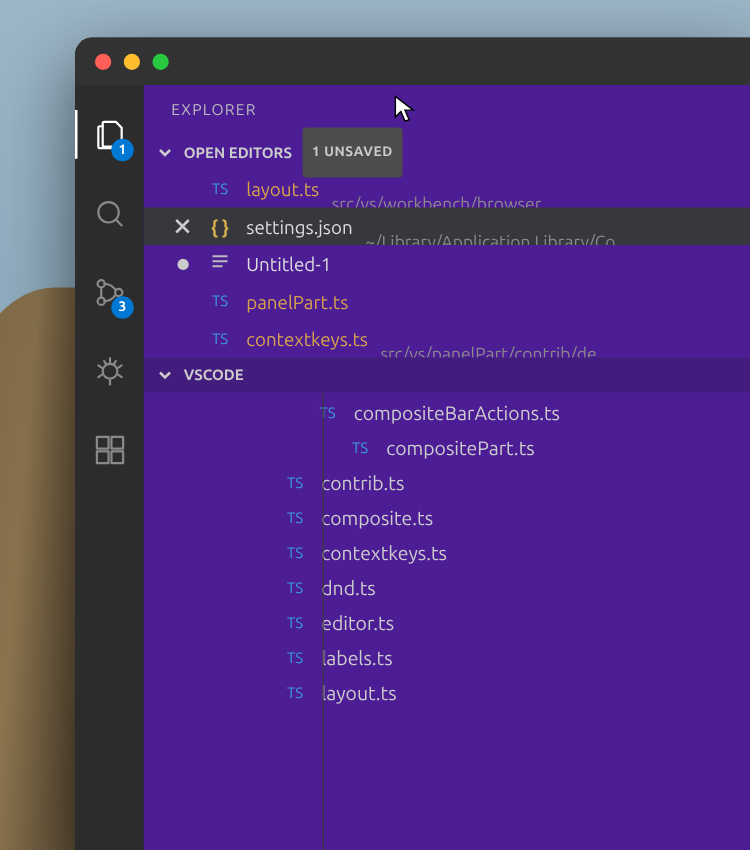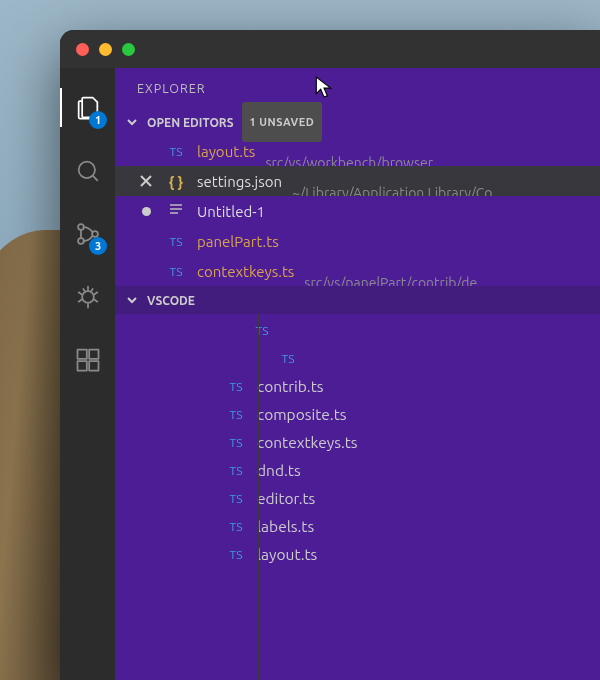--- a/index.html
+++ b/index.html
@@ -185,23 +185,25 @@
             <svg viewBox="0 0 12 12">
               <path d="M2 4l4 4 4-4"></path>
             </svg>
           </span>
         <span>VSCODE</span>
       </div>
 
       <div class="tree" id="tree" style="position: relative;">
           <div class="tree-row" style="padding-left: 136px;">
             <span class="ficon ts">TS</span>
+            <span class="fname">compositeBarActions.ts</span>
           </div>
           <div class="tree-row" style="padding-left: 162px;">
             <span class="ficon ts">TS</span>
+            <span class="fname">compositePart.ts</span>
           </div>
           <div class="tree-row" style="padding-left: 110px;">
             <span class="ficon ts">TS</span>
             <span class="fname">contrib.ts</span>
           </div>
           <div class="tree-row" style="padding-left: 110px;">
             <span class="ficon ts">TS</span>
             <span class="fname">composite.ts</span>
           </div>
           <div class="tree-row" style="padding-left: 110px;">

